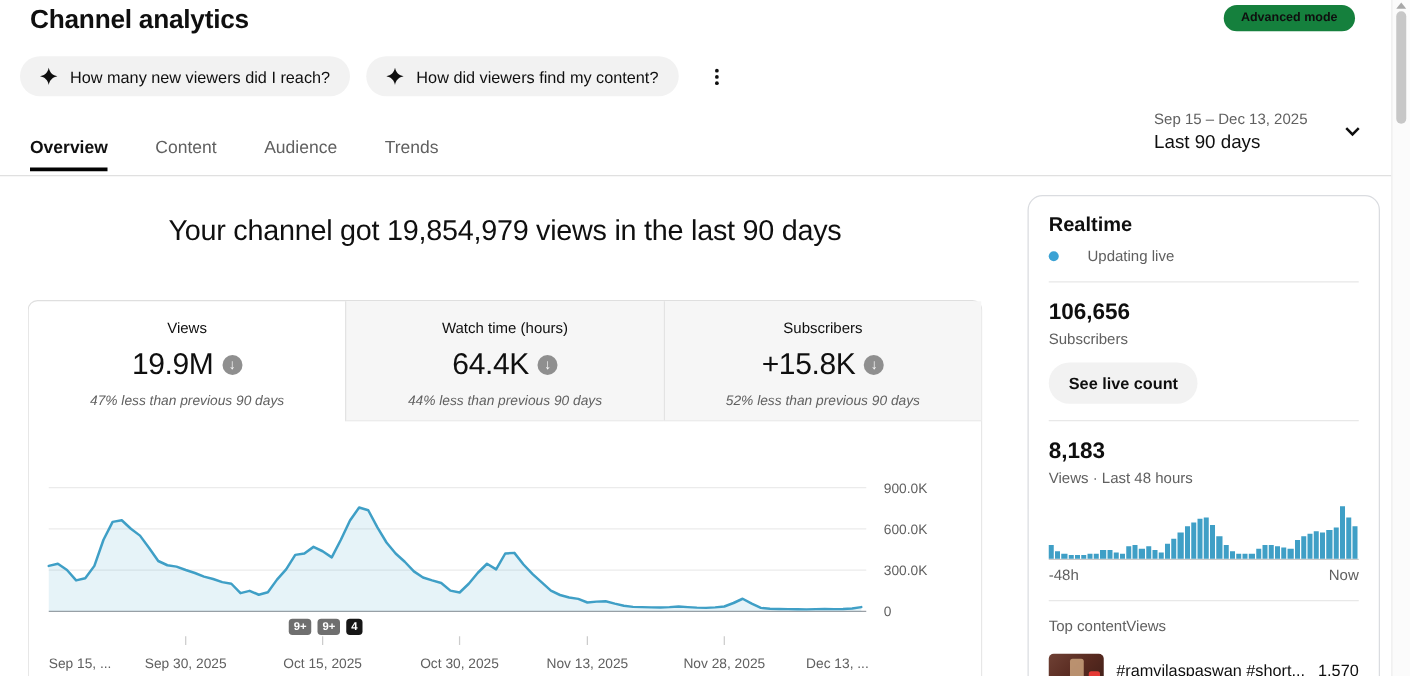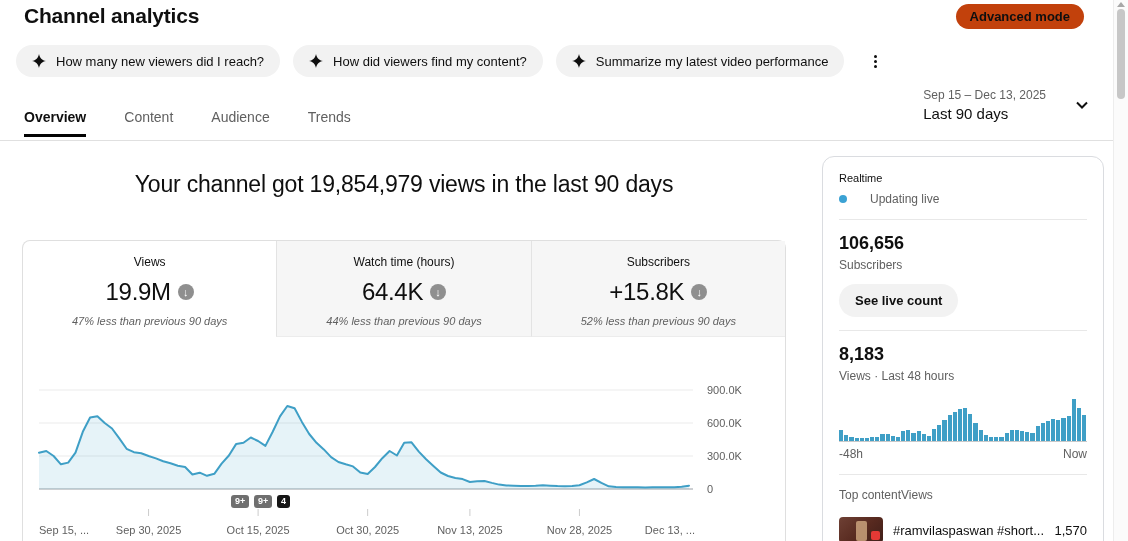--- a/index.html
+++ b/index.html
@@ -4,22 +4,22 @@
 <style>
   html,body{margin:0;padding:0}
   body{
     width:1128px;height:541px;position:relative;overflow:hidden;
     background:#fff;color:#0f0f0f;
     font-family:"Liberation Sans",sans-serif;
     -webkit-font-smoothing:antialiased;
   }
   
   .page-title{position:absolute;left:24px;top:4px;font-size:21px;font-weight:bold;letter-spacing:-.2px}
-  .adv-btn{position:absolute;right:44px;top:4px;background:#c2410c;border-radius:16px;
-    padding:5px 14px;font-size:13px;font-weight:bold;cursor:pointer;white-space:nowrap}
+  .adv-btn{position:absolute;right:44px;top:4px;background:#15803d;border-radius:16px;
+    padding:5px 14px;font-size:10px;font-weight:bold;cursor:pointer;white-space:nowrap}
   
   .chips{position:absolute;left:16px;top:45px;display:flex;align-items:center;gap:13px}
   .chip{height:32px;display:flex;align-items:center;gap:10px;background:#f2f2f2;
     border-radius:16px;padding:0 16px;font-size:13px;cursor:pointer;white-space:nowrap}
   .chip svg{flex:none}
   .kebab{width:24px;height:24px;display:flex;flex-direction:column;align-items:center;
     justify-content:center;gap:2px;cursor:pointer;margin-left:6px}
   .kebab i{width:3px;height:3px;border-radius:50%;background:#0f0f0f;display:block}
   
   .tabbar{position:absolute;left:0;top:96px;width:1114px;height:44px;border-bottom:1px solid #e0e0e0}
@@ -46,21 +46,21 @@
   .m-down{width:16px;height:16px;border-radius:50%;background:#8f8f8f;color:#fff;
     font-size:11px;line-height:16px;text-align:center;display:inline-block}
   .m-caption{font-size:11px;font-style:italic;color:#606060;margin-top:9px}
   .chart-wrap{position:relative;height:204px}
   .chart-wrap svg{position:absolute;left:0;top:0}
   .badge{position:absolute;top:158px;color:#fff;font-size:9px;font-weight:bold;
     padding:2px 4px;border-radius:3px;line-height:9px;cursor:pointer}
   
   .panel{position:absolute;left:822px;top:156px;width:282px;height:400px;box-sizing:border-box;
     border:1px solid #dadce0;border-radius:12px;padding:15px 16px;background:#fff}
-  .rt-title{font-size:11px;font-weight:normal}
+  .rt-title{font-size:16px;font-weight:bold}
   .rt-live{display:flex;align-items:center;gap:23px;margin-top:8px}
   .rt-dot{width:8px;height:8px;border-radius:50%}
   .rt-live span{font-size:12px;color:#606060}
   .panel hr{border:none;border-top:1px solid #e8e8e8;margin:13px 0}
   .big-num{font-size:18px;font-weight:bold}
   .sub-label{font-size:12px;color:#606060;margin-top:4px}
   .live-btn{display:inline-block;margin-top:12px;background:#f2f2f2;border-radius:18px;
     padding:9px 16px;font-size:13px;font-weight:bold;cursor:pointer}
   .bars{margin-top:14px;height:44px;display:flex;align-items:flex-end;border-bottom:1px solid #c9c9c9}
   .bars i{flex:1;margin-right:1px;display:block}
@@ -90,26 +90,20 @@
     <svg width="14" height="14" viewBox="0 0 14 14">
         <path d="M7 0C7.6 3.8 10.2 6.4 14 7 10.2 7.6 7.6 10.2 7 14 6.4 10.2 3.8 7.6 0 7 3.8 6.4 6.4 3.8 7 0Z" fill="#0f0f0f"></path>
       </svg>
     <span>How many new viewers did I reach?</span>
   </div>
   <div class="chip">
     <svg width="14" height="14" viewBox="0 0 14 14">
         <path d="M7 0C7.6 3.8 10.2 6.4 14 7 10.2 7.6 7.6 10.2 7 14 6.4 10.2 3.8 7.6 0 7 3.8 6.4 6.4 3.8 7 0Z" fill="#0f0f0f"></path>
       </svg>
     <span>How did viewers find my content?</span>
-  </div>
-  <div class="chip">
-    <svg width="14" height="14" viewBox="0 0 14 14">
-        <path d="M7 0C7.6 3.8 10.2 6.4 14 7 10.2 7.6 7.6 10.2 7 14 6.4 10.2 3.8 7.6 0 7 3.8 6.4 6.4 3.8 7 0Z" fill="#0f0f0f"></path>
-      </svg>
-    <span>Summarize my latest video performance</span>
   </div>
   <div class="kebab">
       <i></i>
       <i></i>
       <i></i>
     </div>
 </div>
 
 <div class="tabbar">
   <div class="tabs">

